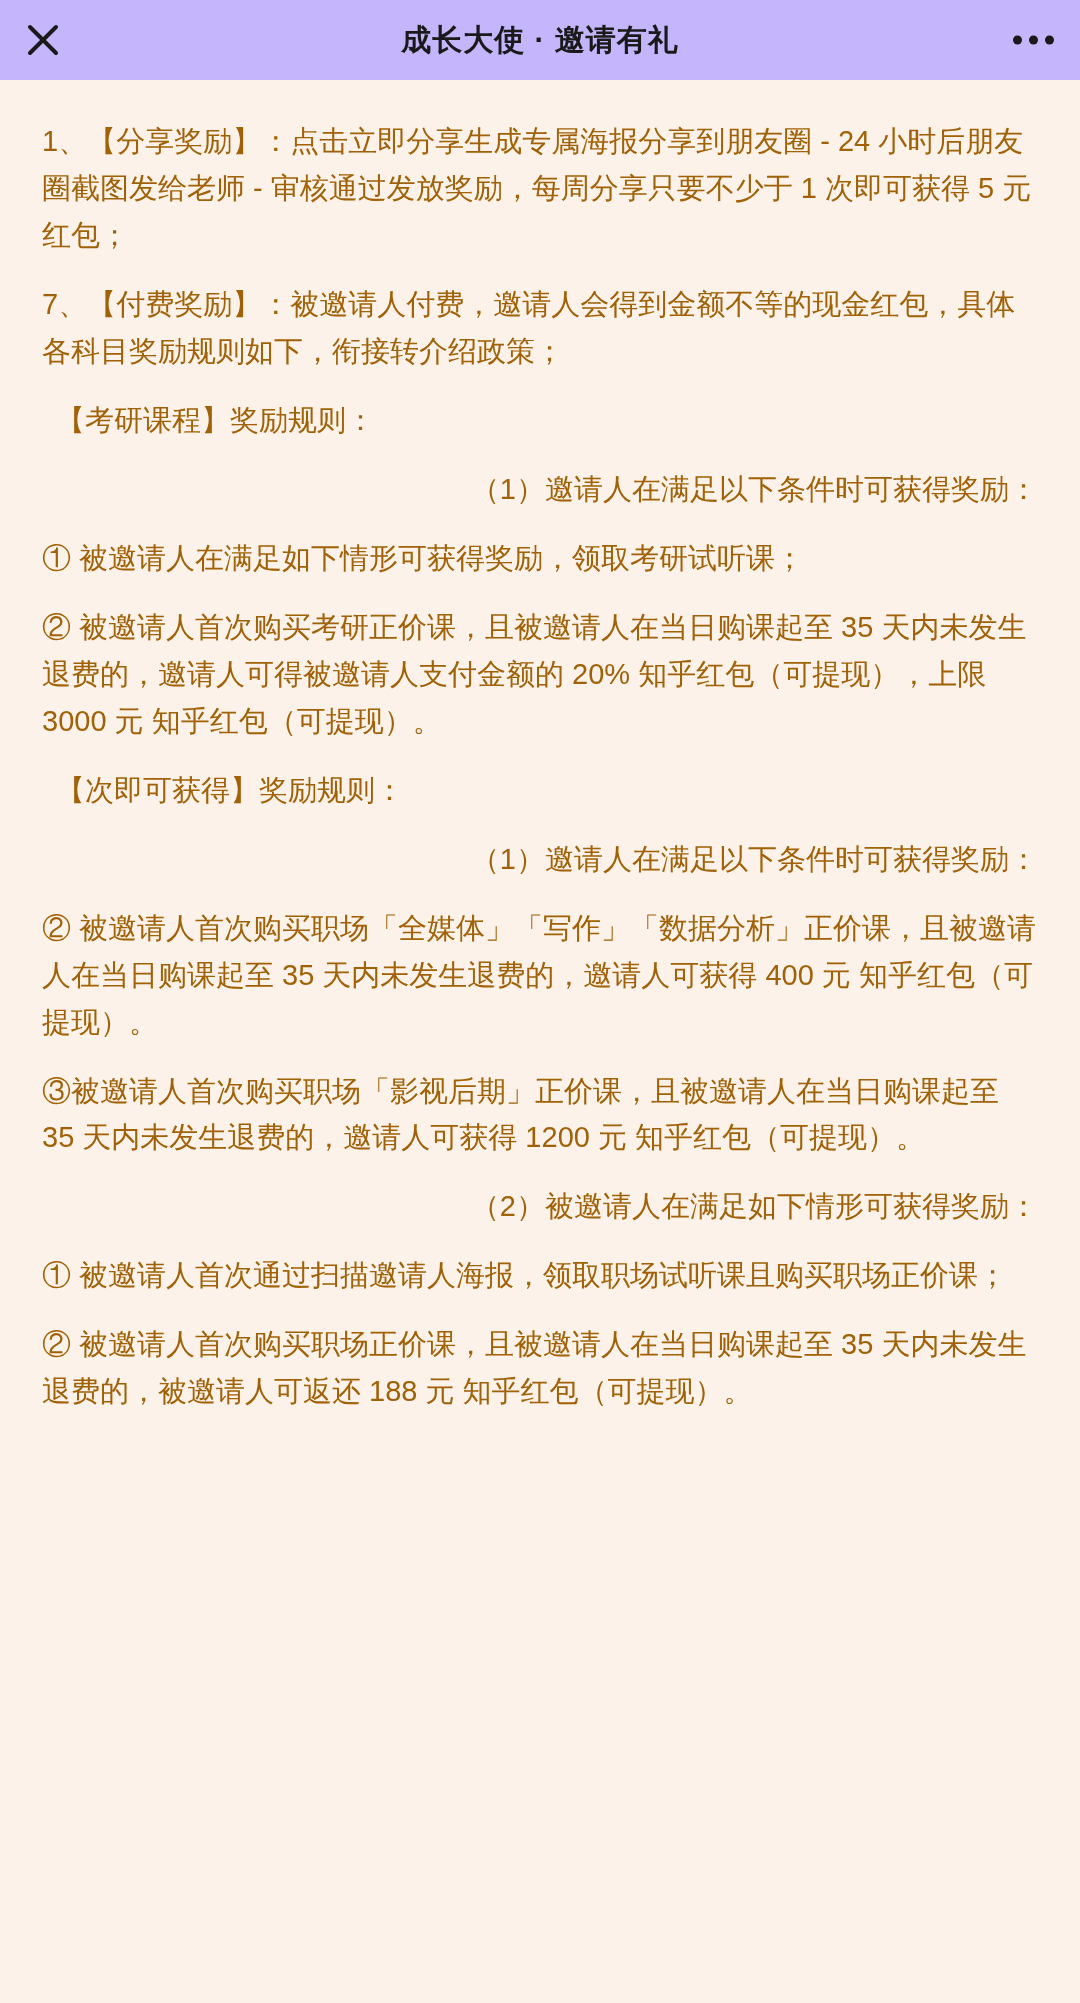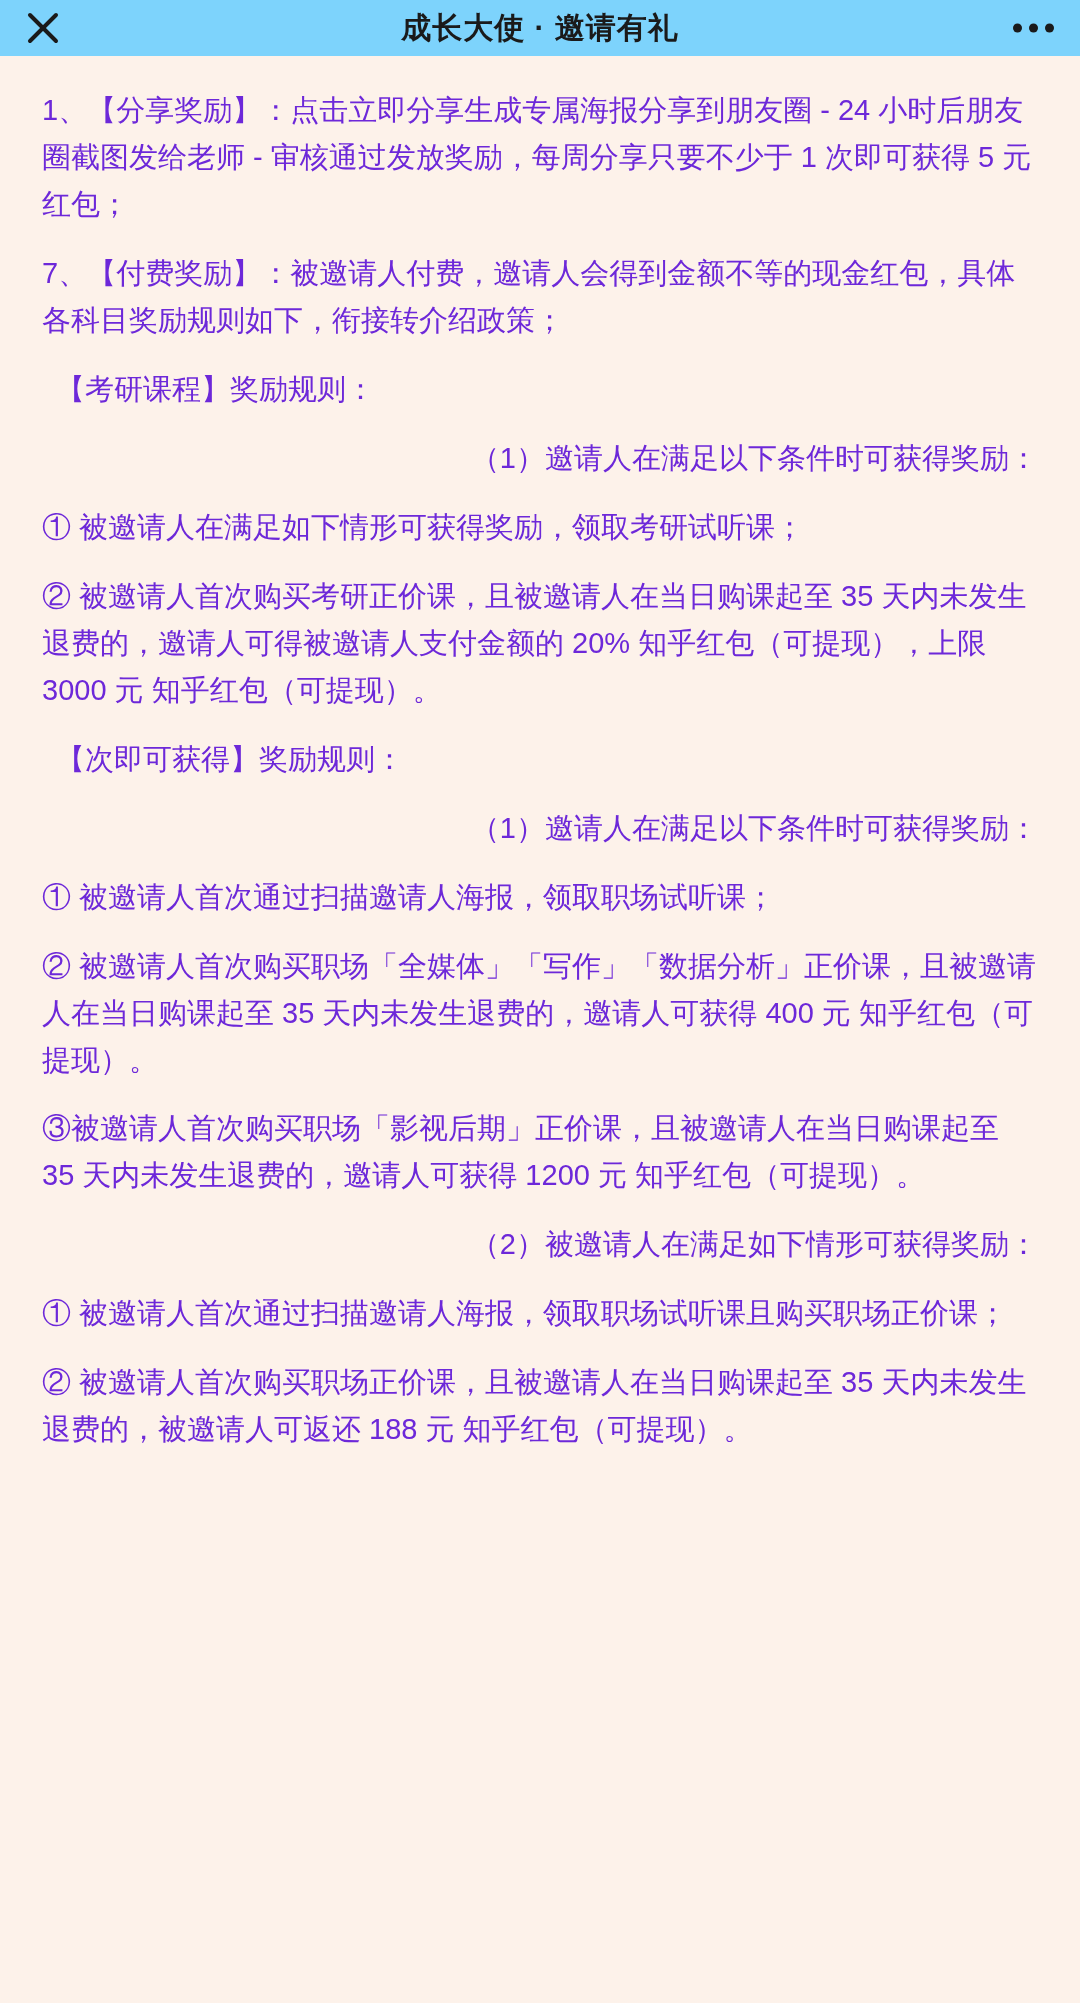--- a/index.html
+++ b/index.html
@@ -11,22 +11,22 @@
     width: 1080px;
     min-height: 2003px;
     font-family: "Liberation Sans", sans-serif;
     color: #2b2b2b;
     -webkit-font-smoothing: antialiased;
   }
 
   
   .navbar {
     position: relative;
-    height: 56px;
-    background: #7dd3fc;
+    height: 80px;
+    background: #c4b5fd;
     display: flex;
     align-items: center;
     justify-content: center;
   }
   .nav-title {
     font-size: 30px;
     font-weight: 700;
     color: #1a1a1a;
     letter-spacing: 1px;
     white-space: nowrap;
@@ -65,22 +65,22 @@
   
   .content {
     background: #fdf2ea;
     padding: 26px 42px 60px 42px;
     box-sizing: border-box;
     min-height: 1941px;
   }
   .para {
     font-size: 29px;
     line-height: 1.62;
-    color: #6d28d9;
-    margin: 5px 0 22px 0;
+    color: #a16207;
+    margin: 12px 0 22px 0;
     text-align: left;
     word-break: break-word;
   }
   .para.indent {
     text-indent: 0;
     padding-left: 14px;
     text-align: right;
   }
   .para.heading {
     padding-left: 14px;
@@ -106,19 +106,18 @@
 
 <div class="content">
   <p class="para">1、【分享奖励】：点击立即分享生成专属海报分享到朋友圈 - 24 小时后朋友圈截图发给老师 - 审核通过发放奖励，每周分享只要不少于 1 次即可获得 5 元红包；</p>
   <p class="para">7、【付费奖励】：被邀请人付费，邀请人会得到金额不等的现金红包，具体各科目奖励规则如下，衔接转介绍政策；</p>
   <p class="para heading">【考研课程】奖励规则：</p>
   <p class="para indent">（1）邀请人在满足以下条件时可获得奖励：</p>
   <p class="para">① 被邀请人在满足如下情形可获得奖励，领取考研试听课；</p>
   <p class="para">② 被邀请人首次购买考研正价课，且被邀请人在当日购课起至 35 天内未发生退费的，邀请人可得被邀请人支付金额的 20% 知乎红包（可提现），上限 3000 元 知乎红包（可提现）。</p>
   <p class="para heading">【次即可获得】奖励规则：</p>
   <p class="para indent">（1）邀请人在满足以下条件时可获得奖励：</p>
-  <p class="para">① 被邀请人首次通过扫描邀请人海报，领取职场试听课；</p>
   <p class="para">② 被邀请人首次购买职场「全媒体」「写作」「数据分析」正价课，且被邀请人在当日购课起至 35 天内未发生退费的，邀请人可获得 400 元 知乎红包（可提现）。</p>
   <p class="para">③被邀请人首次购买职场「影视后期」正价课，且被邀请人在当日购课起至 35 天内未发生退费的，邀请人可获得 1200 元 知乎红包（可提现）。</p>
   <p class="para indent">（2）被邀请人在满足如下情形可获得奖励：</p>
   <p class="para">① 被邀请人首次通过扫描邀请人海报，领取职场试听课且购买职场正价课；</p>
   <p class="para">② 被邀请人首次购买职场正价课，且被邀请人在当日购课起至 35 天内未发生退费的，被邀请人可返还 188 元 知乎红包（可提现）。</p>
 </div>
 
 </body></html>

